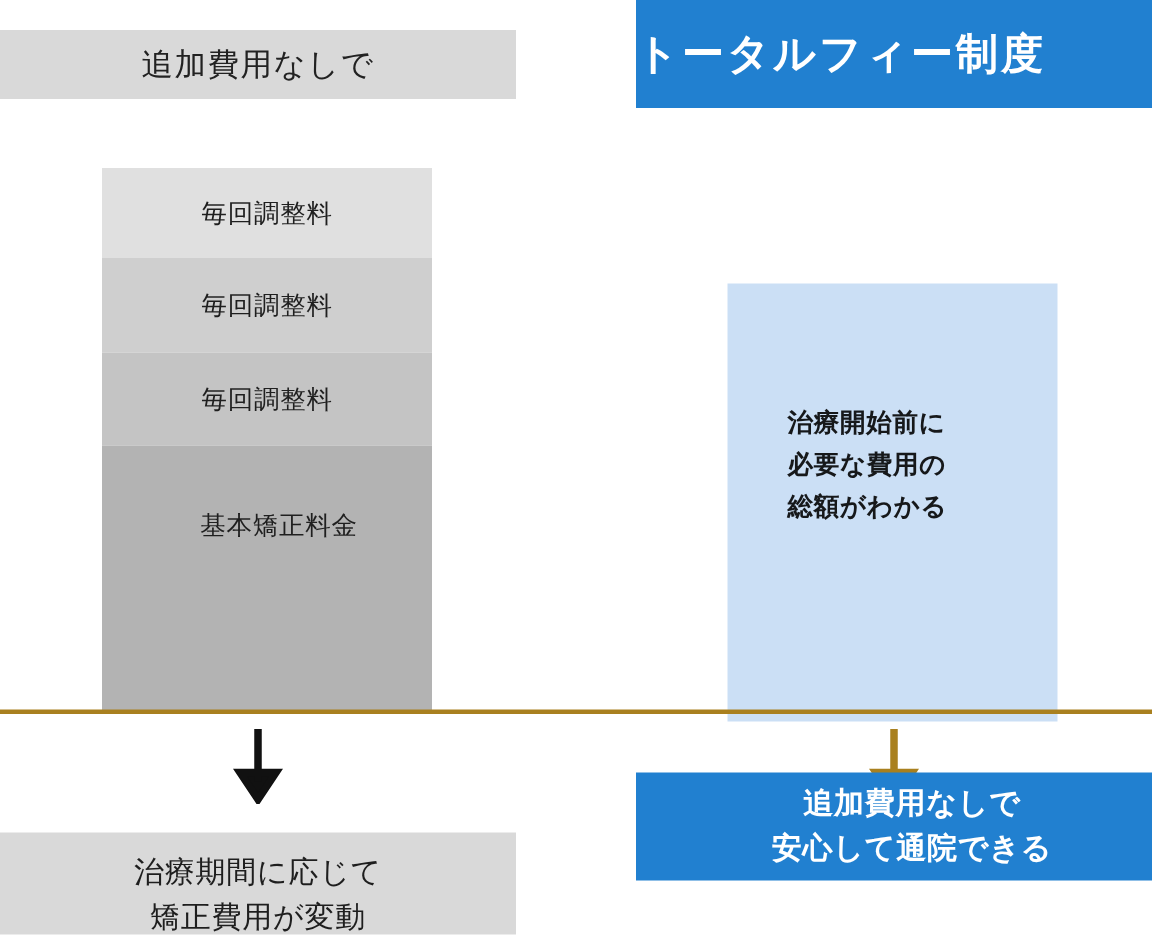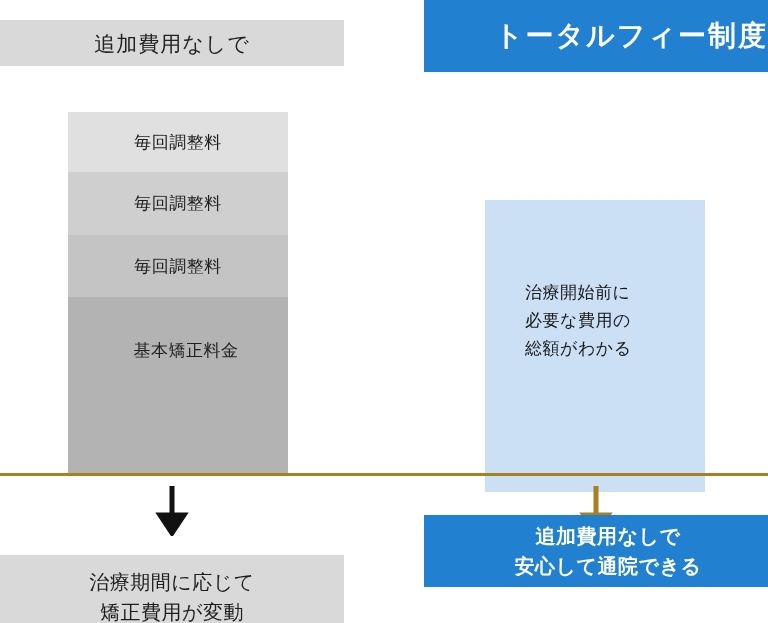--- a/index.html
+++ b/index.html
@@ -44,21 +44,21 @@
 
   .header-right {
     position: absolute;
     left: 424px;
     top: 0px;
     width: 344px;
     height: 72px;
     background: #2180d0;
     display: flex;
     align-items: center;
-    justify-content: flex-end;
+    justify-content: flex-start;
   }
   .header-right-text {
     font-size: 28px;
     font-weight: bold;
     color: #ffffff;
     letter-spacing: 2px;
     line-height: 1;
   }
 
   
@@ -91,24 +91,25 @@
     font-size: 17px;
     position: relative;
     top: -36px;
     margin-left: 16px;
   }
 
   
   .blue-block {
     position: absolute;
     left: 485px;
-    top: 200px;
+    top: 189px;
     width: 220px;
     height: 292px;
     background: #cbdff5;
+    font-weight: bold;
   }
   .blue-block-text {
     position: absolute;
     left: 40px;
     top: 79px;
     font-size: 17px;
     line-height: 1.65;
     color: #16181a;
     white-space: pre-line;
     letter-spacing: 0.5px;

